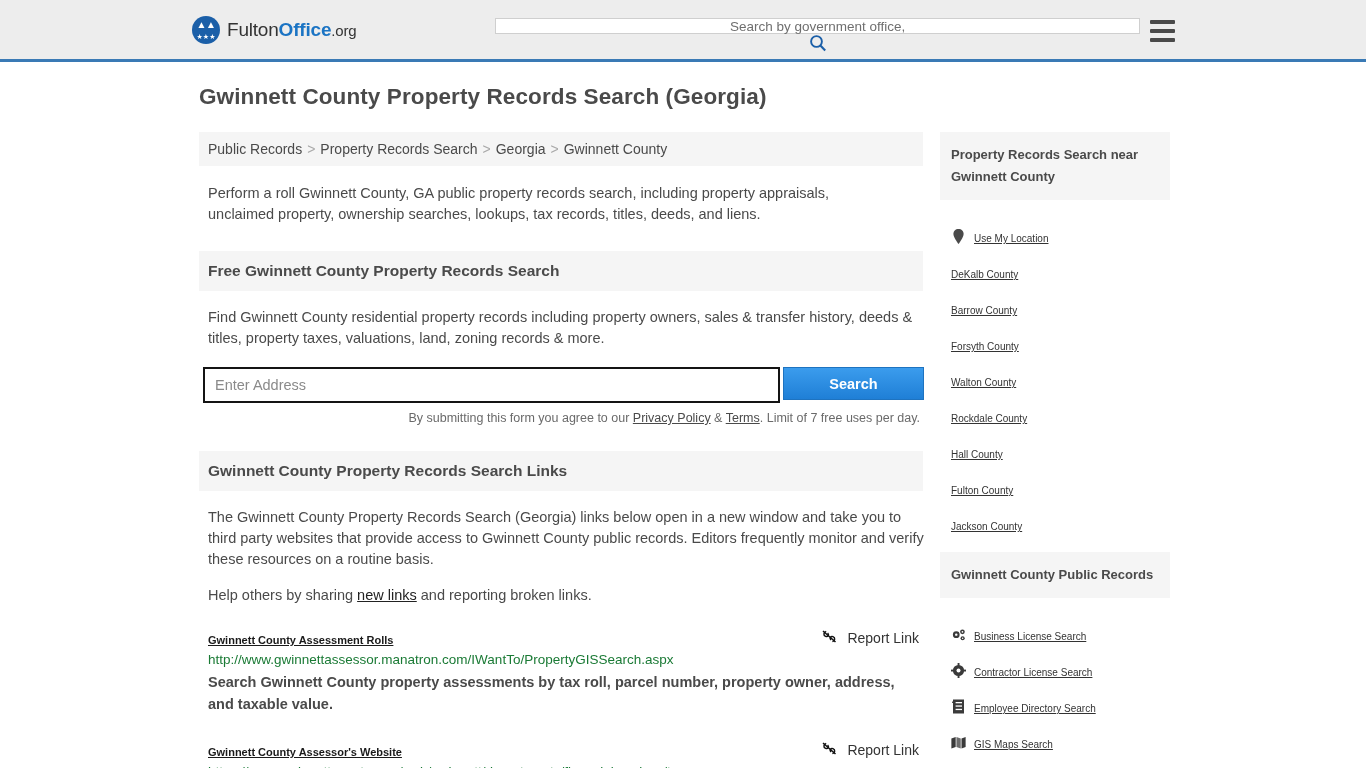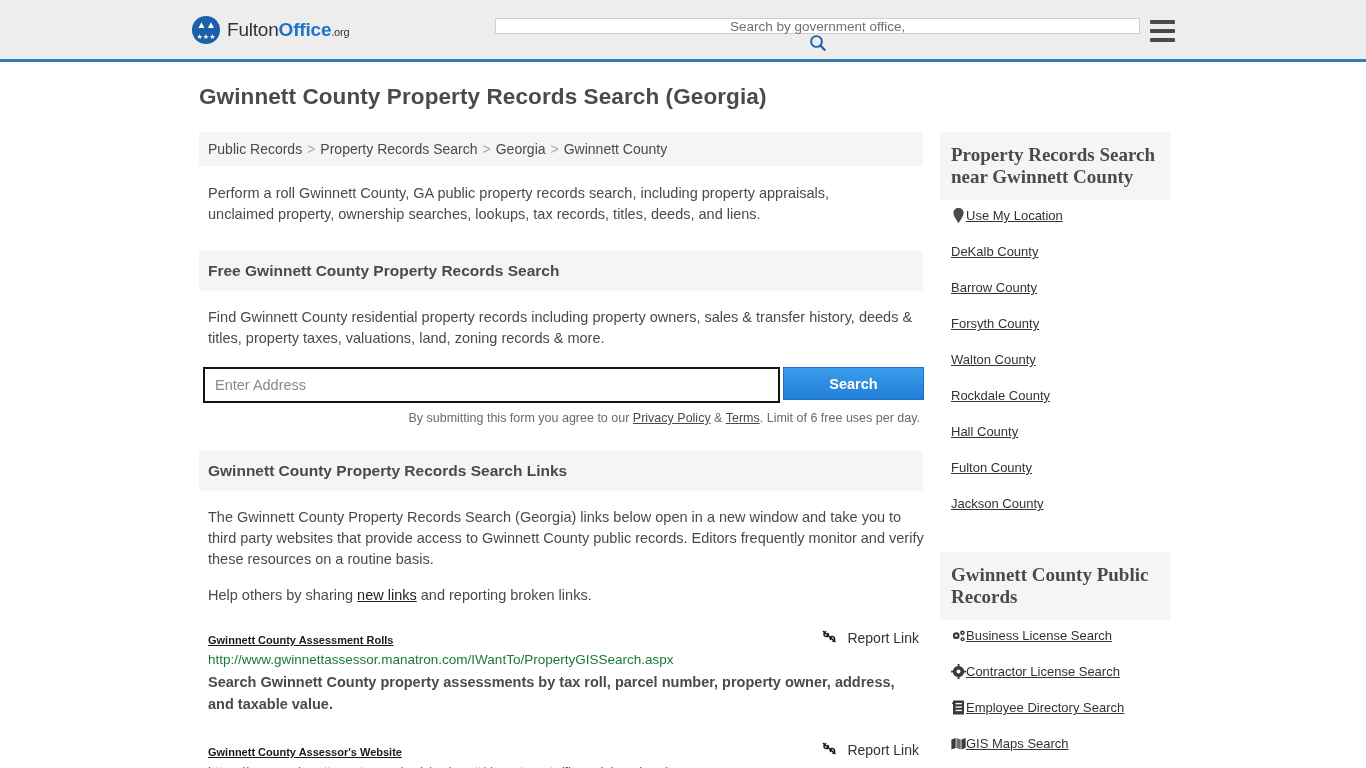--- a/index.html
+++ b/index.html
@@ -40,21 +40,21 @@
     letter-spacing: -0.5px;
   }
   .logo-mark .stars {
     position: absolute; left: 0; bottom: 4px; width: 28px;
     text-align: center; font-size: 7px; color: #ffffff; line-height: 7px;
     letter-spacing: 0px;
   }
   .logo-text { font-size: 19px; letter-spacing: -0.2px; white-space: nowrap; }
   .logo-text .c1 { color: #333333; }
   .logo-text .c2 { color: #1b74c4; font-weight: bold; }
-  .logo-text .c3 { color: #333333; font-size: 11px; }
+  .logo-text .c3 { color: #333333; font-size: 15px; }
 
   .header-search {
     position: absolute;
     left: 495px; top: 18px;
     width: 645px; height: 16px;
     background: #ffffff;
     border: 1px solid #cfcfcf;
     display: flex;
     align-items: center;
     flex-direction: column;
@@ -225,32 +225,32 @@
     line-height: 22px;
     color: #4a4a4a;
     font-weight: bold;
   }
 
   
   .side-panel { margin-bottom: 14px; }
   .side-head {
     background: #f5f5f5;
     padding: 12px 11px;
-    font-size: 19px;
+    font-size: 13px;
     font-weight: bold;
     color: #4a4a4a;
     line-height: 22px;
-    font-family: Liberation Serif, serif;
   }
   .side-list { padding: 8px 0 0 11px; }
   .side-item {
     display: flex;
-    align-items: flex-start;
+    align-items: flex-end;
+    gap: 8px;
     height: 36px;
-    font-size: 13px;
+    font-size: 10px;
   }
   .side-item a {
     color: #333333;
     text-decoration: underline;
     cursor: pointer;
   }
   .side-ico {
     width: 15px; height: 15px;
     flex: 0 0 15px;
     display: flex; align-items: center; justify-content: center;
@@ -304,21 +304,21 @@
 
       <div class="section-head">Free Gwinnett County Property Records Search</div>
       <p class="section-body">Find Gwinnett County residential property records including property owners, sales &amp; transfer history, deeds &amp; titles, property taxes, valuations, land, zoning records &amp; more.</p>
 
       <div class="form-row">
         <input class="addr-input" type="text" placeholder="Enter Address" style="">
         <button class="search-submit">Search</button>
       </div>
 
       <div class="form-note">
-        <span>By submitting this form you agree to our </span><a>Privacy Policy</a><span> &amp; </span><a>Terms</a><span>. Limit of 6 free uses per day.</span>
+        <span>By submitting this form you agree to our </span><a>Privacy Policy</a><span> &amp; </span><a>Terms</a><span>. Limit of 7 free uses per day.</span>
       </div>
 
       <div class="section-head">Gwinnett County Property Records Search Links</div>
       <p class="section-body tight">The Gwinnett County Property Records Search (Georgia) links below open in a new window and take you to third party websites that provide access to Gwinnett County public records. Editors frequently monitor and verify these resources on a routine basis.</p>
 
       <p class="help-line">
         <span>Help others by sharing </span><a>new links</a><span> and reporting broken links.</span>
       </p>
 
       <div class="result">

